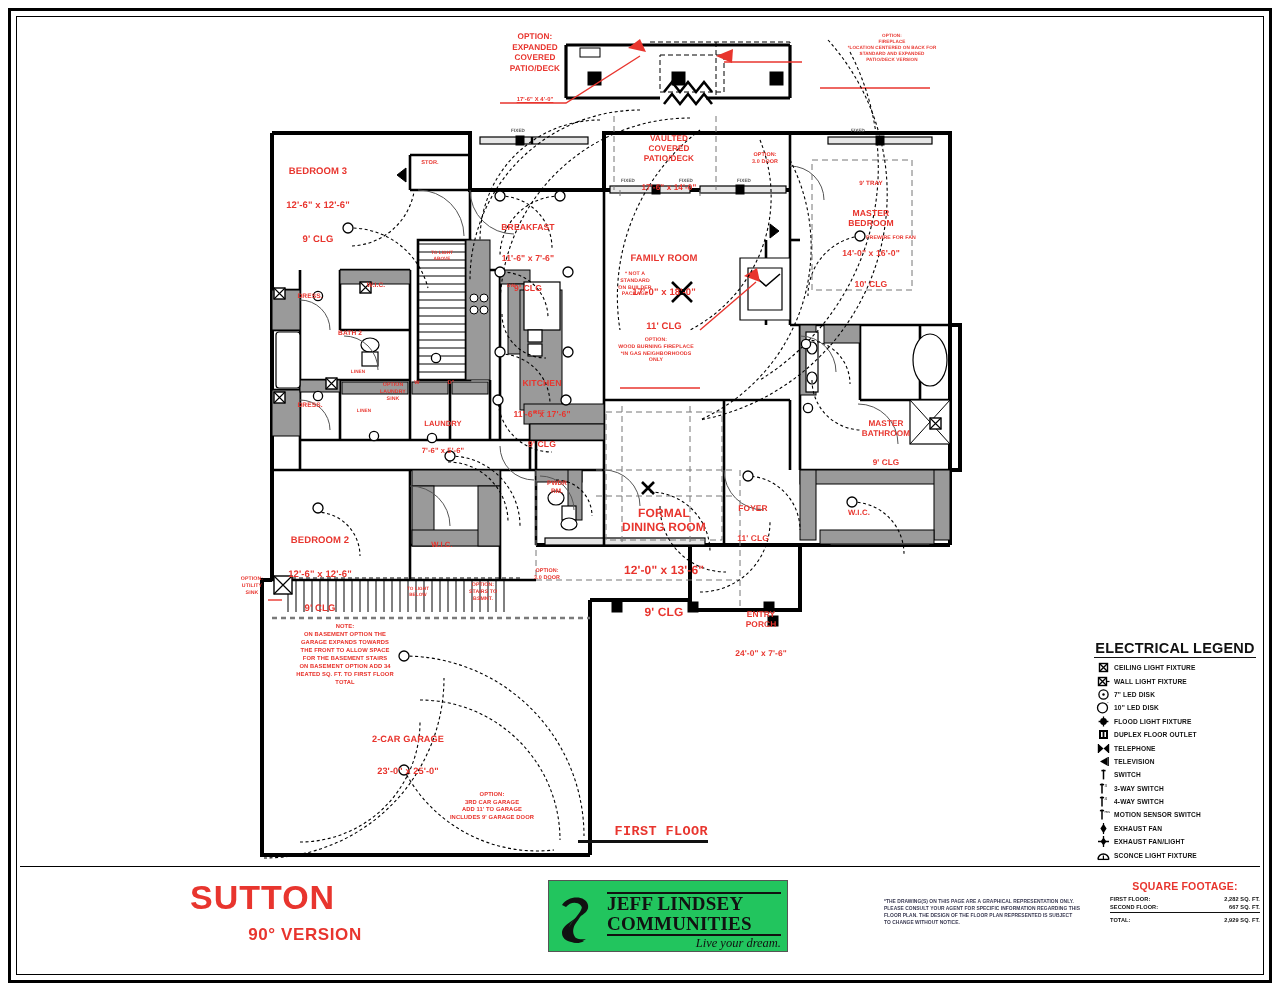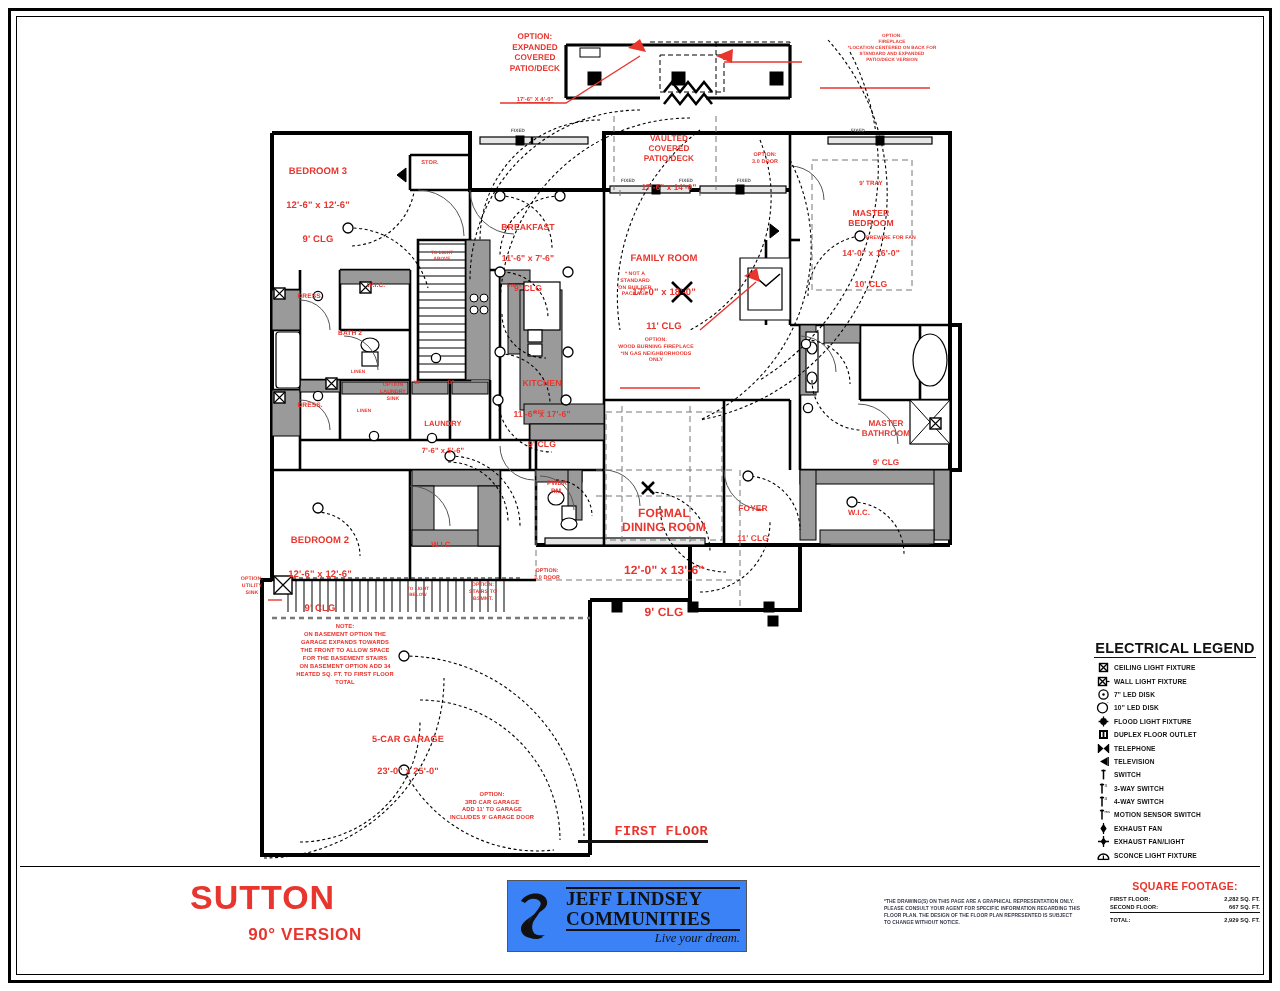--- a/index.html
+++ b/index.html
@@ -21,22 +21,22 @@
   #legend ul{list-style:none;margin:0;padding:0;}
   #legend li{display:flex;align-items:center;height:13.4px;}
   #legend .sym{width:22px;min-width:22px;display:flex;align-items:center;justify-content:center;}
   #legend .txt{font-size:6.6px;font-weight:bold;color:#111;letter-spacing:.15px;white-space:nowrap;}
   
   #tb{position:absolute;left:20px;top:866px;width:1240px;height:105px;border-top:1.5px solid #000;}
   #plan-name{position:absolute;left:190px;top:878px;width:230px;text-align:left;color:#e8352e;
       font-size:34px;font-weight:bold;letter-spacing:1px;}
   #plan-ver{position:absolute;left:190px;top:925px;width:230px;text-align:center;color:#e8352e;
       font-size:17px;font-weight:bold;letter-spacing:.6px;}
-  #logo{position:absolute;left:507px;top:880px;width:238px;height:70px;border:1px solid #555;background:#3b82f6;
-      display:flex;align-items:center;}
+  #logo{position:absolute;left:548px;top:880px;width:238px;height:70px;border:1px solid #555;background:#22c55e;
+      display:flex;align-items:flex-end;}
   #logo .mark{width:58px;height:62px;display:flex;align-items:center;justify-content:center;}
   #logo .words{flex:1;padding-right:6px;}
   #logo .l1{font-family:"Liberation Serif",serif;font-weight:bold;font-size:19px;line-height:.98;letter-spacing:.2px;color:#111;}
   #logo .l2{font-family:"Liberation Serif",serif;font-weight:bold;font-size:19px;line-height:1.02;letter-spacing:.2px;color:#111;}
   #logo .rule{height:2px;background:#111;margin:1px 0 0 0;}
   #logo .rule.top{margin-bottom:1px;}
   #logo .l3{font-family:"Liberation Serif",serif;font-style:italic;font-size:12.5px;text-align:right;color:#111;margin-top:0px;}
   #disclaimer{position:absolute;left:884px;top:899px;width:196px;font-size:4.9px;line-height:1.42;
       color:#3a3a52;font-weight:bold;letter-spacing:.05px;}
   #sqft{position:absolute;left:1110px;top:880px;width:150px;}
@@ -451,23 +451,28 @@
   <div class="lbl rm" style="left:718px;top:484px;width:70px;font-size:8.4px;">
     <div>FOYER</div>
     <div>11' CLG</div>
   </div>
 
   <div class="lbl rm" style="left:398px;top:402px;width:90px;font-size:7.6px;">
     <div>LAUNDRY</div>
     <div>7'-6" x 5'-6"</div>
   </div>
 
+  <div class="lbl rm" style="left:706px;top:590px;width:110px;font-size:8.4px;">
+    <div>ENTRY
+PORCH</div>
+    <div>24'-0" x 7'-6"</div>
+  </div>
 
   <div class="lbl rm" style="left:318px;top:712px;width:180px;font-size:9.2px;">
-    <div>5-CAR GARAGE</div>
+    <div>2-CAR GARAGE</div>
     <div>23'-0" x 25'-0"</div>
   </div>
 
   <div class="lbl rm" style="left:608px;top:115px;width:122px;font-size:8.2px;">
     <div>VAULTED
 COVERED
 PATIO/DECK</div>
     <div>17'-6" x 14'-0"</div>
   </div>
 

